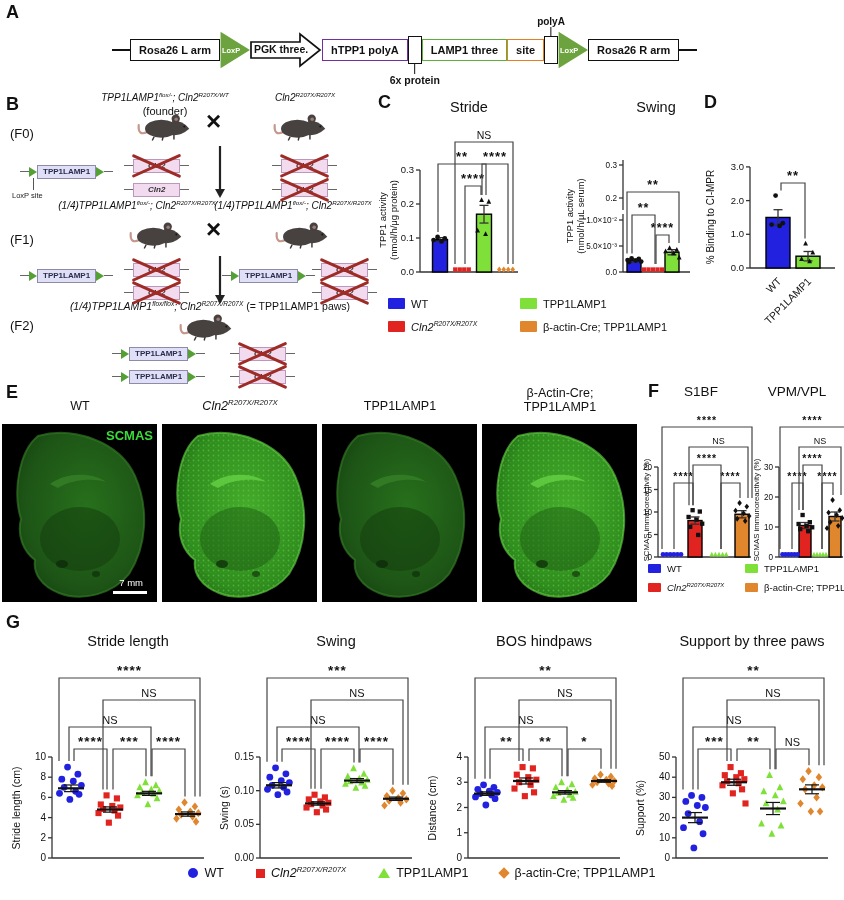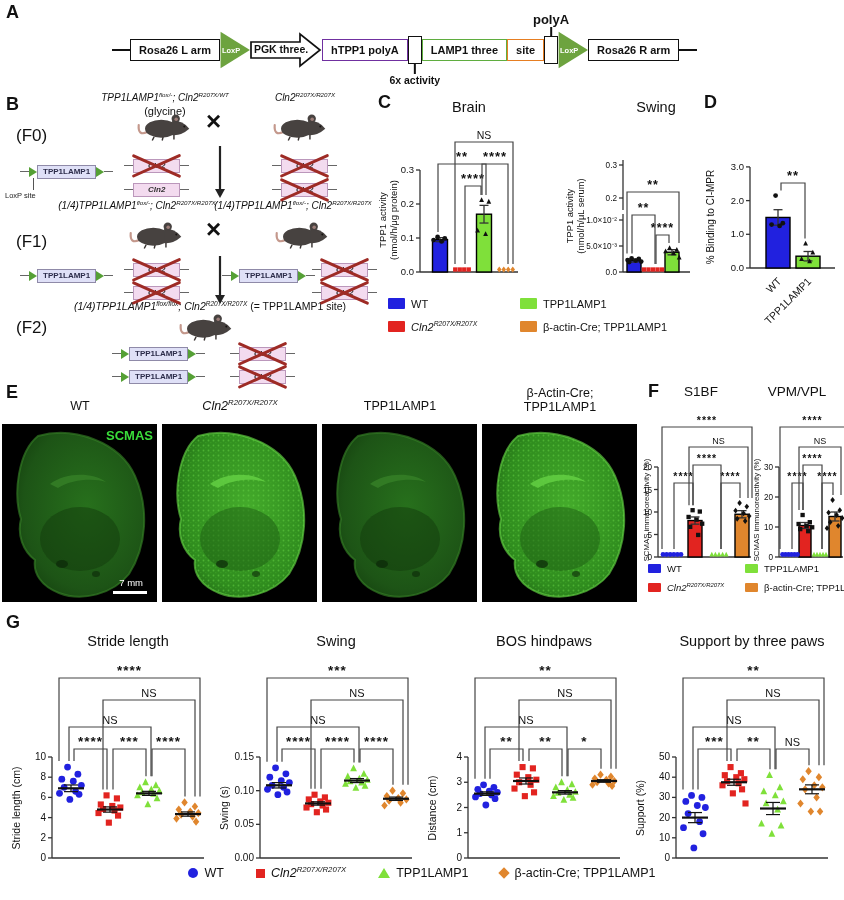--- a/index.html
+++ b/index.html
@@ -22,26 +22,26 @@
   #ch-stride{left:8px;top:612px}#ch-swing{left:216px;top:612px}#ch-bos{left:424px;top:612px}#ch-support{left:632px;top:612px}
   
   #constructA{position:absolute;left:112px;top:22px;display:flex;align-items:center;height:56px}
   .hline{width:18px;height:2.6px;background:#111}
   .abx{border:1.9px solid #111;background:#fff;font-weight:bold;font-size:11px;padding:4px 8px;white-space:nowrap}
   .abx.purple{border-color:#7030a0}.abx.greenb{border-color:#5fad3f}.abx.orangeb{border-color:#e67e22}
   .loxp{width:30px;height:38px;background:#6da33f;clip-path:polygon(2% 2%,100% 50%,2% 98%);display:flex;align-items:center;color:#fff;font-size:7.5px;font-weight:bold;padding-left:2px;box-sizing:border-box}
   .pgkw{position:relative;width:72px;height:36px}
   .pgkw .lbl{position:absolute;left:4px;top:11px;font-size:10.5px;font-weight:bold;white-space:nowrap}
   .sbx{width:12px;height:26px;border:1.9px solid #111;background:#fff;position:relative}
-  .co-a{position:absolute;left:50%;bottom:100%;transform:translateX(-50%);margin-bottom:10px;font-size:13px;font-weight:bold;white-space:nowrap}
+  .co-a{position:absolute;left:50%;bottom:100%;transform:translateX(-50%);margin-bottom:10px;font-size:10px;font-weight:bold;white-space:nowrap}
   .co-a::after{content:"";position:absolute;left:50%;top:100%;width:1.5px;height:10px;background:#111;transform:translateX(-50%)}
   .co-b{position:absolute;left:50%;top:100%;transform:translateX(-50%);margin-top:11px;font-size:10.5px;font-weight:bold;white-space:nowrap}
   .co-b::before{content:"";position:absolute;left:50%;bottom:100%;width:1.5px;height:10px;background:#111;transform:translateX(-50%)}
   
-  .gtag{position:absolute;left:16px;font-size:17px}
+  .gtag{position:absolute;left:10px;font-size:13px}
   .bgen{position:absolute;font-size:10px;text-align:center;white-space:nowrap}
   .bgen sup,.lgt sup,.elabel sup{font-size:0.62em;vertical-align:super;line-height:0}
   .bcross{position:absolute;font-size:26px;font-weight:700;line-height:1}
   .mouse{position:absolute;width:56px;height:32px}
   .darr{position:absolute}
   .allele{position:absolute;display:flex;align-items:center;height:15px}
   .cl{width:9px;height:1.6px;background:#666}
   .ctri{width:0;height:0;border-left:8px solid #55a035;border-top:5.5px solid transparent;border-bottom:5.5px solid transparent}
   .cbox{font-size:8px;font-weight:bold;padding:1.5px 5px;border:1.2px solid #8f8aa8;background:#dfe0f7;white-space:nowrap;position:relative;color:#2c2c4a}
   .cbox.pink{background:#f3dbef;border-color:#bb97bb;font-style:italic;padding:1.5px 14px;color:#333}
@@ -90,43 +90,43 @@
         <span>LoxP</span>
       </div>
     <div class="pgkw">
       <svg width="72" height="36">
           <path d="M1,10 H50 V2 L70,18 L50,34 V26 H1 Z" fill="#fff" stroke="#111" stroke-width="1.7"></path>
         </svg>
       <span class="lbl">PGK three.</span>
     </div>
     <div class="abx purple">hTPP1 polyA</div>
     <div class="sbx">
-      <span class="co-b">6x activity</span>
+      <span class="co-b">6x protein</span>
     </div>
     <div class="abx greenb">LAMP1 three</div>
     <div class="abx orangeb">site</div>
     <div class="sbx">
       <span class="co-a">polyA</span>
     </div>
     <div class="loxp">
         <span>LoxP</span>
       </div>
     <div class="abx">Rosa26 R arm</div>
     <div class="hline"></div>
   </div>
 
   <div class="gtag" style="top:126px">(F0)</div>
   <div class="gtag" style="top:232px">(F1)</div>
   <div class="gtag" style="top:318px">(F2)</div>
   <div class="bgen" style="left:50px;top:92px;width:230px"><span style="font-style: italic;">TPP1LAMP1</span><sup style="font-style: italic;">flox/-</sup><span style="font-style: italic;">; Cln2</span><sup style="font-style: italic;">R207X/WT</sup></div>
-  <div class="bgen" style="left:50px;top:105px;width:230px;font-size:11px">(glycine)</div>
+  <div class="bgen" style="left:50px;top:105px;width:230px;font-size:11px">(founder)</div>
   <div class="bgen" style="left:240px;top:92px;width:130px"><span style="font-style: italic;">Cln2</span><sup style="font-style: italic;">R207X/R207X</sup></div>
   <div class="bgen" style="left:28px;top:200px;width:218px"><span style="font-style: italic;">(1/4)</span><span style="font-style: italic;">TPP1LAMP1</span><sup style="font-style: italic;">flox/-</sup><span style="font-style: italic;">; Cln2</span><sup style="font-style: italic;">R207X/R207X</sup></div>
   <div class="bgen" style="left:212px;top:200px;width:162px"><span style="font-style: italic;">(1/4)</span><span style="font-style: italic;">TPP1LAMP1</span><sup style="font-style: italic;">flox/-</sup><span style="font-style: italic;">; Cln2</span><sup style="font-style: italic;">R207X/R207X</sup></div>
-  <div class="bgen" style="left:25px;top:300px;width:370px;font-size:10.5px"><span style="font-style: italic;">(1/4)</span><span style="font-style: italic;">TPP1LAMP1</span><sup style="font-style: italic;">flox/flox</sup><span style="font-style: italic;">; Cln2</span><sup style="font-style: italic;">R207X/R207X</sup><span> (= TPP1LAMP1 site)</span></div>
+  <div class="bgen" style="left:25px;top:300px;width:370px;font-size:10.5px"><span style="font-style: italic;">(1/4)</span><span style="font-style: italic;">TPP1LAMP1</span><sup style="font-style: italic;">flox/flox</sup><span style="font-style: italic;">; Cln2</span><sup style="font-style: italic;">R207X/R207X</sup><span> (= TPP1LAMP1 paws)</span></div>
 
   <div class="mouse" style="left:136px;top:110px"><svg viewBox="0 0 62 34" width="56" height="32">
 <path d="M12,24 Q2,28 3,16" stroke="#c4988c" stroke-width="2.4" fill="none" stroke-linecap="round"></path>
 <ellipse cx="28" cy="20" rx="18" ry="10" fill="#474240"></ellipse>
 <path d="M40,11 Q52,11 59,20 Q50,28 40,27 Z" fill="#474240"></path>
 <circle cx="44" cy="9" r="4.6" fill="#474240"></circle>
         <circle cx="44.5" cy="9.6" r="2" fill="#9b7d78"></circle>
 <circle cx="53.5" cy="17.5" r="1.1" fill="#151210"></circle>
 <path d="M20,29 L18,33 M30,29 L29,33 M42,27 L42,32" stroke="#3a3533" stroke-width="1.6"></path>
       </svg></div>
@@ -198,21 +198,21 @@
       <span class="cl"></span>
       <span class="cbox pink">Cln2</span>
       <span class="cl"></span>
     </div>
   <div class="allele cln2 xed" style="left:272px;top:182px">
       <span class="cl"></span>
       <span class="cbox pink">Cln2</span>
       <span class="cl"></span>
     </div>
   <div class="vline" style="left:33px;top:178px;height:12px"></div>
-  <div class="floxlbl" style="left:5px;top:191px">LoxP site</div>
+  <div class="floxlbl" style="left:12px;top:191px">LoxP site</div>
 
   <div class="allele tpp1" style="left:20px;top:268px">
       <span class="cl"></span>
       <span class="ctri"></span>
       <span class="cbox">TPP1LAMP1</span>
       <span class="ctri"></span>
       <span class="cl"></span>
     </div>
   <div class="allele cln2 xed" style="left:124px;top:262px">
       <span class="cl"></span>
@@ -260,21 +260,21 @@
       <span class="cl"></span>
       <span class="cbox pink">Cln2</span>
       <span class="cl"></span>
     </div>
   <div class="allele cln2 xed" style="left:230px;top:369px">
       <span class="cl"></span>
       <span class="cbox pink">Cln2</span>
       <span class="cl"></span>
     </div>
 
-  <div class="ctitle" id="t-brain">Brain</div>
+  <div class="ctitle" id="t-brain">Stride</div>
   <div class="ctitle" id="t-serum">Swing</div>
   <svg class="chart" id="ch-brain" width="175" height="172">
       <g>
         <line x1="42" y1="152" x2="42" y2="50" class="ax"></line>
         <line x1="38" y1="152" x2="42" y2="152" class="ax"></line>
         <text x="36" y="155" text-anchor="end" font-size="9.5">0.0</text>
         <line x1="38" y1="118" x2="42" y2="118" class="ax"></line>
         <text x="36" y="121" text-anchor="end" font-size="9.5">0.1</text>
         <line x1="38" y1="84" x2="42" y2="84" class="ax"></line>
         <text x="36" y="87" text-anchor="end" font-size="9.5">0.2</text>

